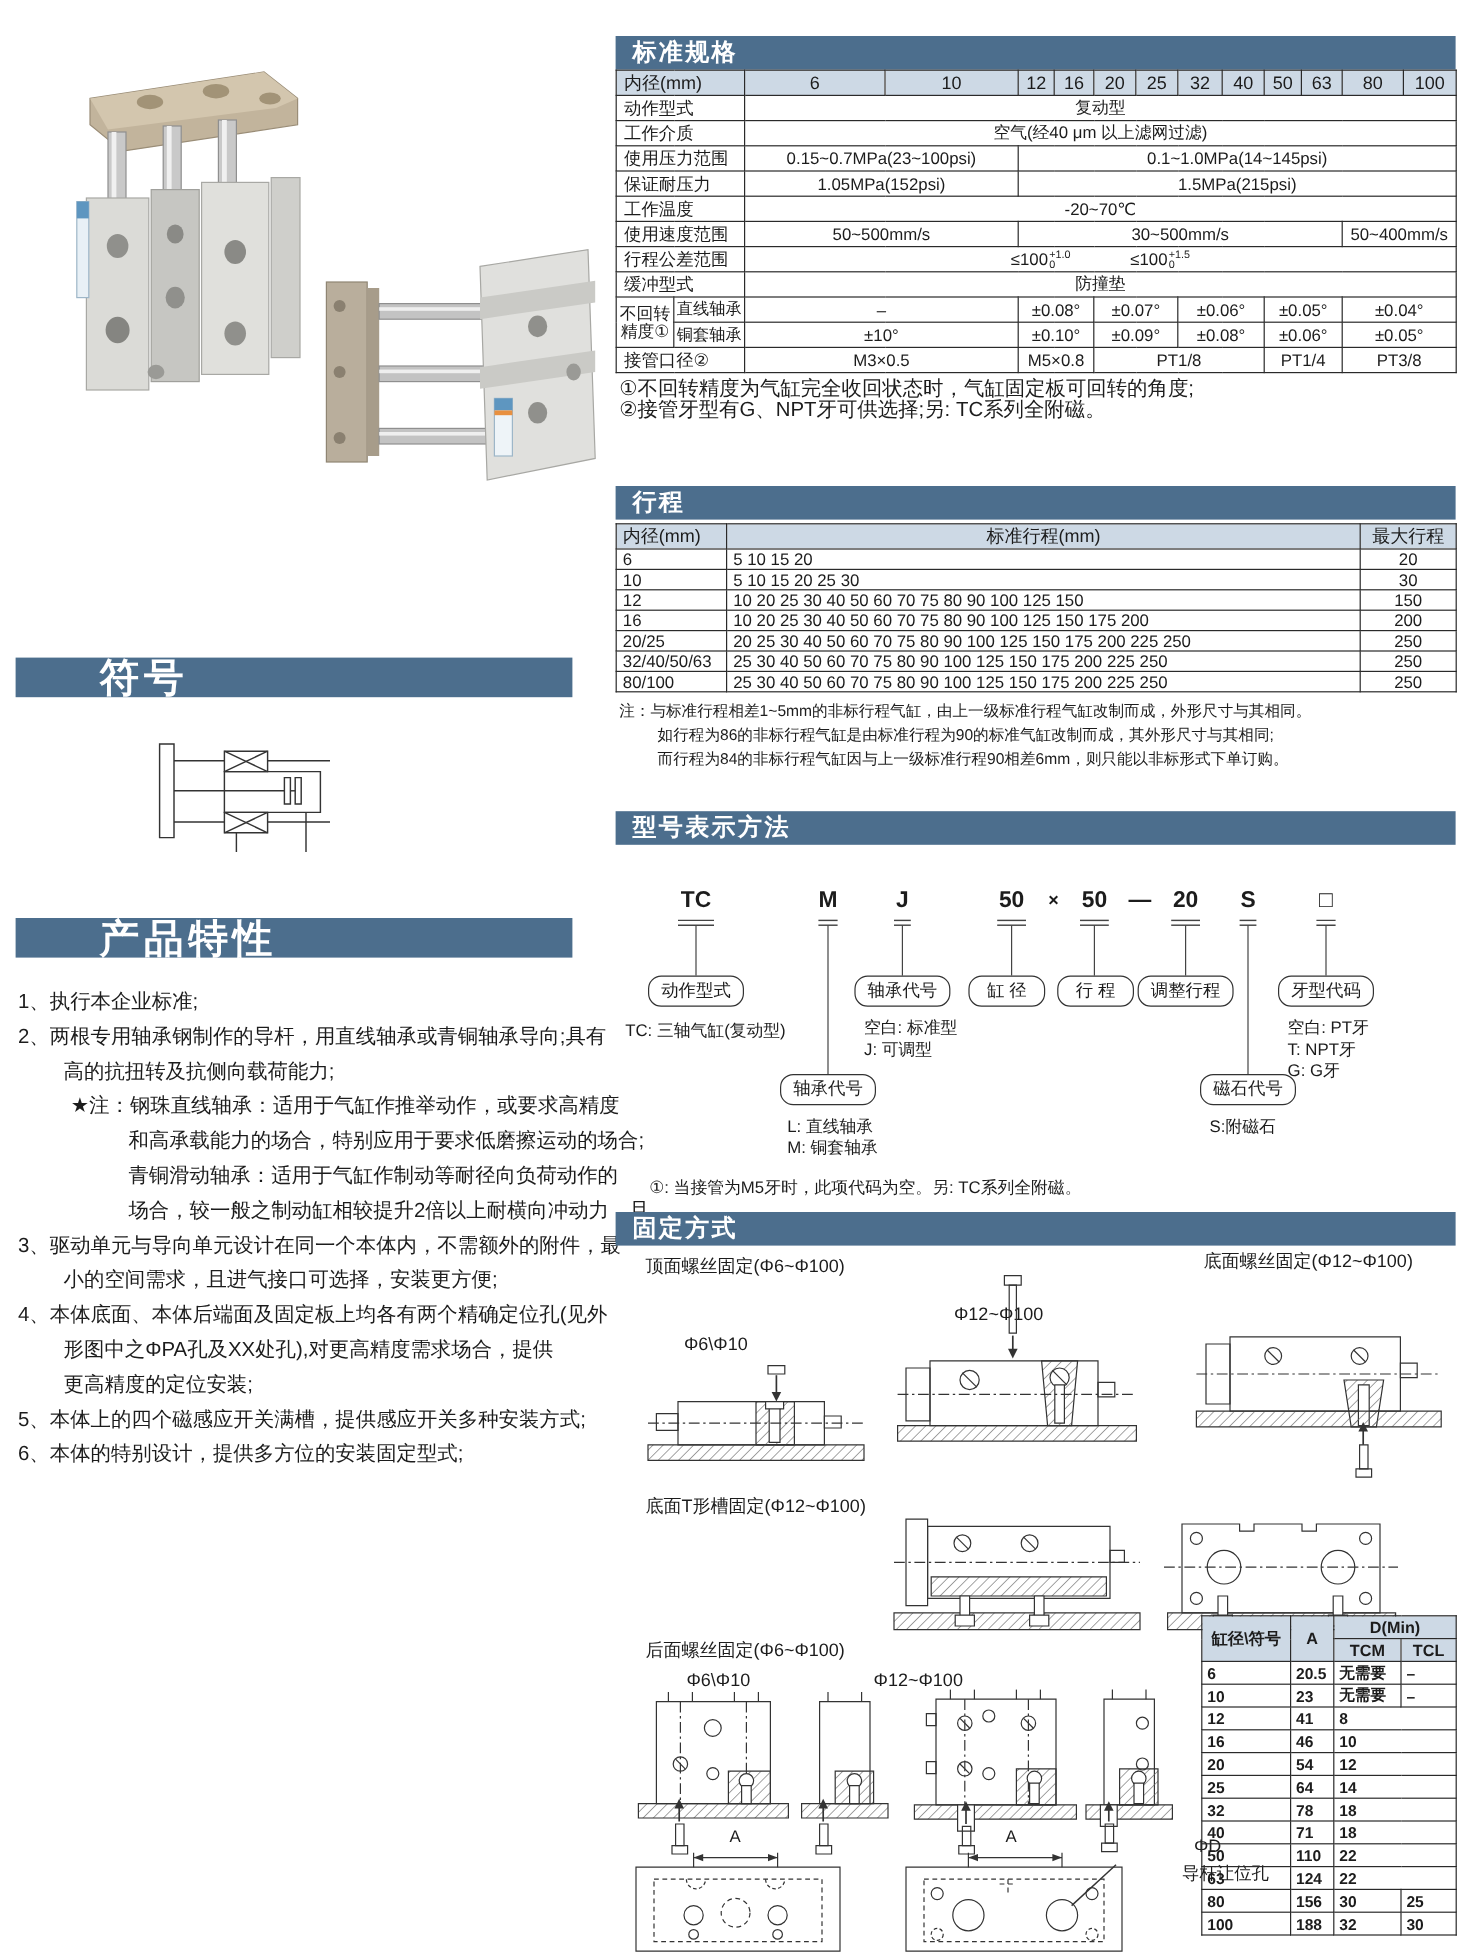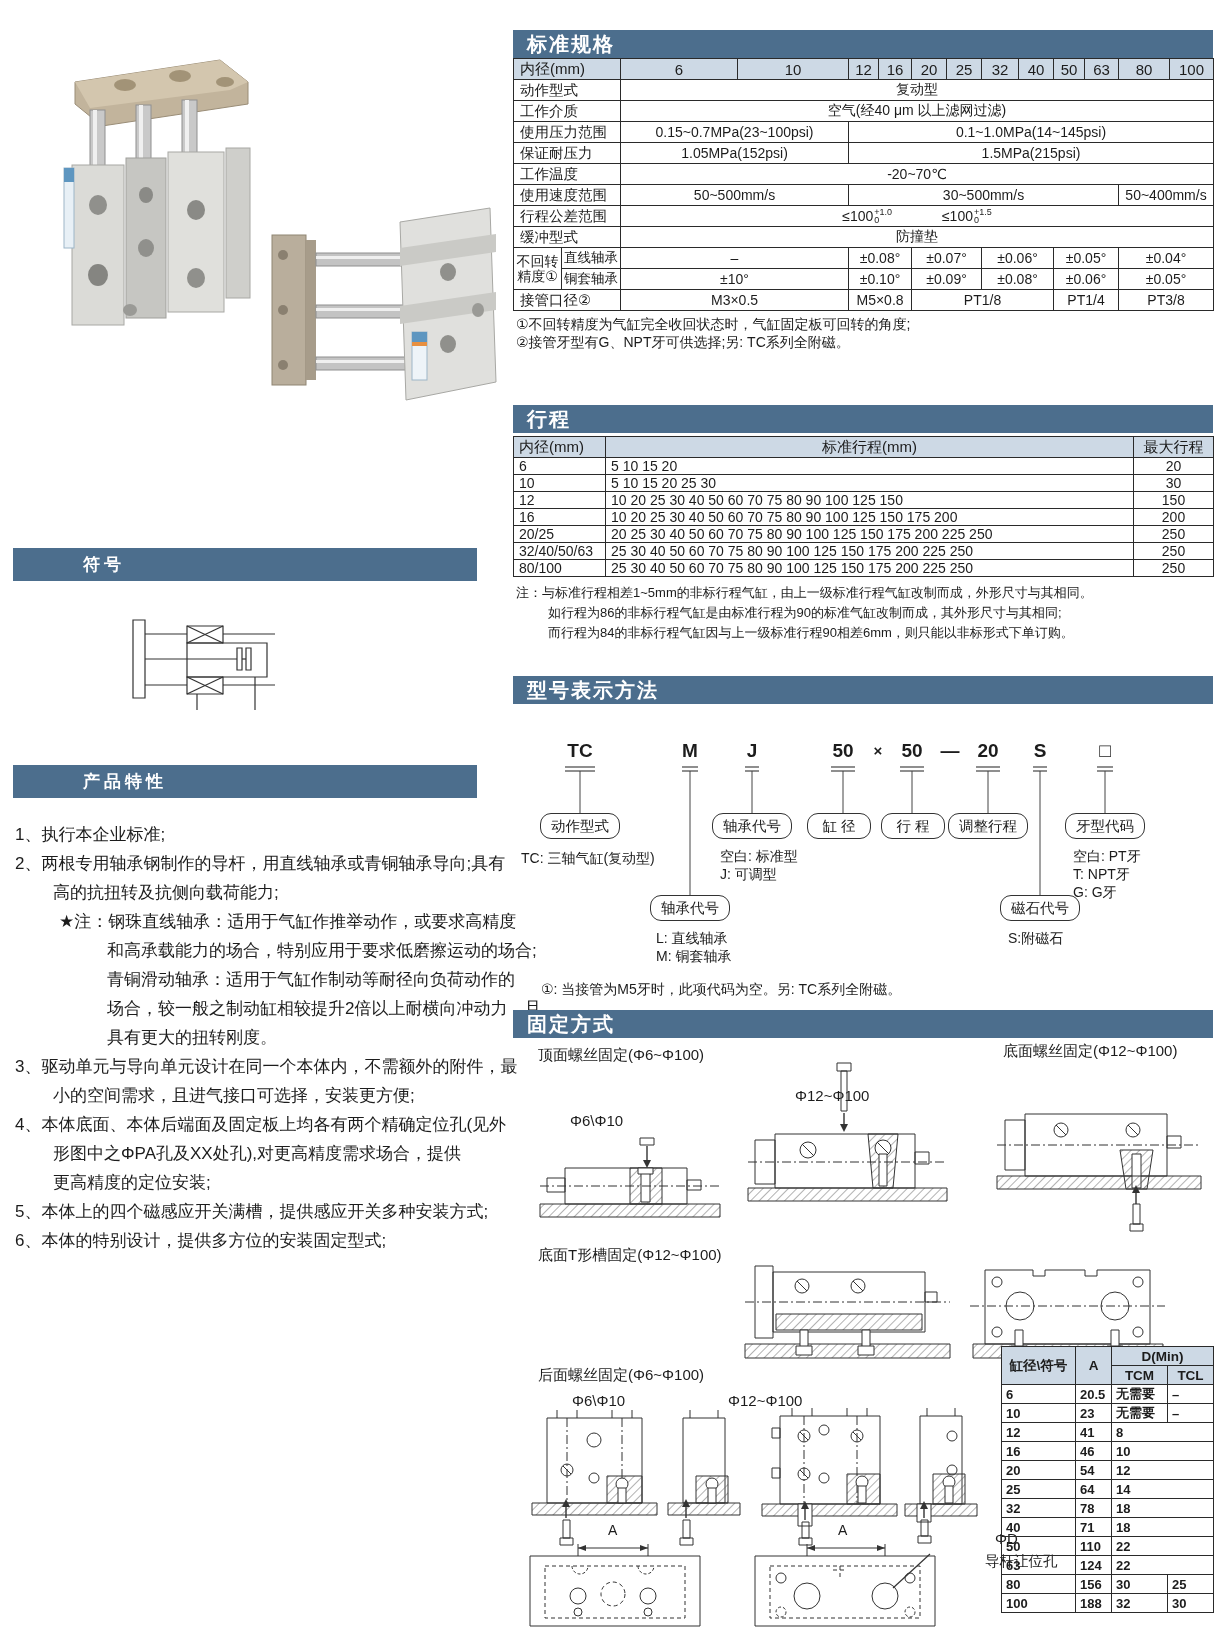--- a/index.html
+++ b/index.html
@@ -1,32 +1,32 @@
 <!DOCTYPE html>
 <html><head>
 <meta charset="utf-8">
 <style>
   html,body{margin:0;padding:0;background:#fff;}
   *{box-sizing:border-box;}
   .page{position:relative;width:1228px;height:1633px;background:#ffffff;overflow:hidden;
         font-family:"Liberation Sans","DejaVu Sans",sans-serif;color:#1c1c1c;}
   .abs{position:absolute;}
   .bar{position:absolute;background:#4c6e8d;color:#ffffff;font-weight:bold;}
-  .bar-left{left:13px;width:464px;height:33px;font-size:17px;line-height:33px;}
+  .bar-left{left:13px;width:464px;height:33px;font-size:33px;line-height:33px;}
   .bar-left span{margin-left:70px;letter-spacing:4px;}
   .bar-right{left:513px;width:700px;height:28px;font-size:20px;line-height:28px;}
   .bar-right span{margin-left:14px;letter-spacing:2px;}
   table{border-collapse:collapse;table-layout:fixed;}
   .spec{position:absolute;left:513px;top:58px;width:700px;font-size:14px;}
   .spec td{border:1px solid #2a2a2a;text-align:center;padding:0;height:21px;overflow:hidden;white-space:nowrap;}
   .spec tr.hdr td{background:#cdd9e5;font-size:15px;}
   .spec td.lbl{text-align:left;padding-left:6px;font-size:14.5px;}
   .tol-ss{display:inline-block;vertical-align:-2px;text-align:left;font-size:9px;line-height:8px;margin-left:1px;}
   .tol-ss span{display:block;}
-  .fnote{position:absolute;left:516px;width:700px;font-size:14px;line-height:18px;}
+  .fnote{position:absolute;left:516px;width:700px;font-size:17px;line-height:18px;}
   .stroke-t{position:absolute;left:513px;top:436px;width:700px;font-size:14px;}
   .stroke-t td{border:1px solid #2a2a2a;height:17px;padding:0 5px;white-space:nowrap;overflow:hidden;}
   .stroke-t tr.hdr td{background:#cdd9e5;height:21px;text-align:center;font-size:15px;}
   .stroke-t td.c{text-align:center;}
   .note{position:absolute;font-size:13px;line-height:18px;white-space:nowrap;}
   .feat{position:absolute;left:15px;top:820px;width:470px;font-size:17px;line-height:29px;}
   .feat div{white-space:nowrap;}
   .i1{padding-left:38px;}
   .inote{padding-left:44px;}
   .inote2{padding-left:92px;}
@@ -300,21 +300,20 @@
   </div>
 
   <div class="feat">
     <div>1、执行本企业标准;</div>
     <div>2、两根专用轴承钢制作的导杆，用直线轴承或青铜轴承导向;具有</div>
     <div class="i1">高的抗扭转及抗侧向载荷能力;</div>
     <div class="inote">★注：钢珠直线轴承：适用于气缸作推举动作，或要求高精度</div>
     <div class="inote2">和高承载能力的场合，特别应用于要求低磨擦运动的场合;</div>
     <div class="inote2">青铜滑动轴承：适用于气缸作制动等耐径向负荷动作的</div>
     <div class="inote2">场合，较一般之制动缸相较提升2倍以上耐横向冲动力，且</div>
-    <div class="inote2">具有更大的扭转刚度。</div>
     <div>3、驱动单元与导向单元设计在同一个本体内，不需额外的附件，最</div>
     <div class="i1">小的空间需求，且进气接口可选择，安装更方便;</div>
     <div>4、本体底面、本体后端面及固定板上均各有两个精确定位孔(见外</div>
     <div class="i1">形图中之ΦPA孔及XX处孔),对更高精度需求场合，提供</div>
     <div class="i1">更高精度的定位安装;</div>
     <div>5、本体上的四个磁感应开关满槽，提供感应开关多种安装方式;</div>
     <div>6、本体的特别设计，提供多方位的安装固定型式;</div>
   </div>
 
   <div class="bar bar-right" style="top:676px">

